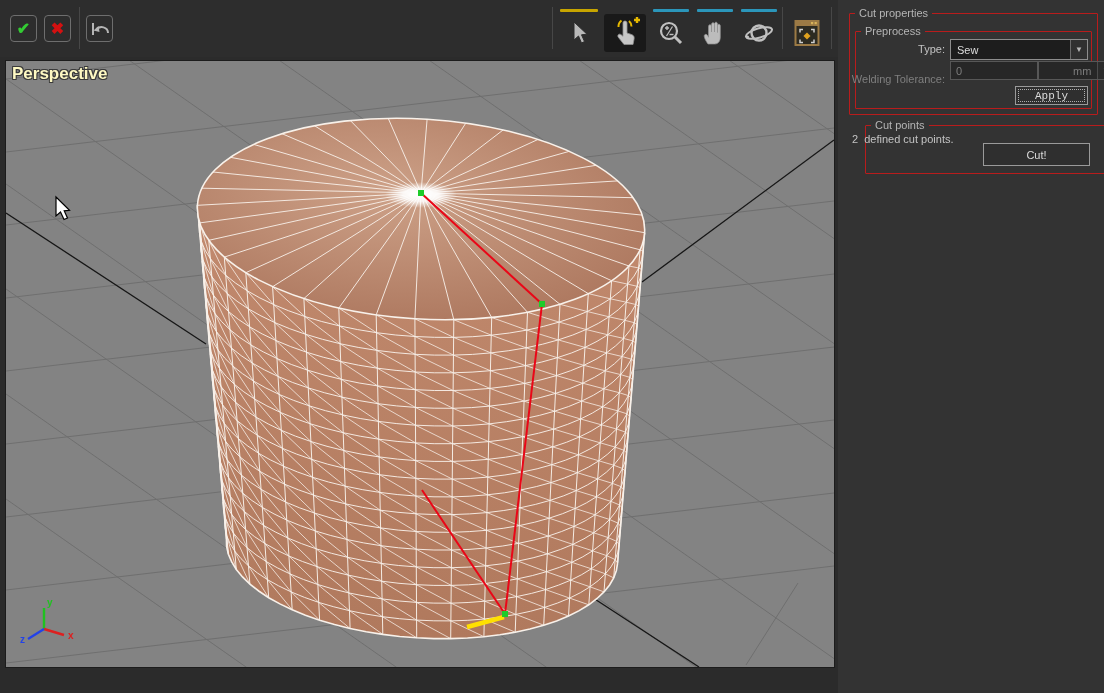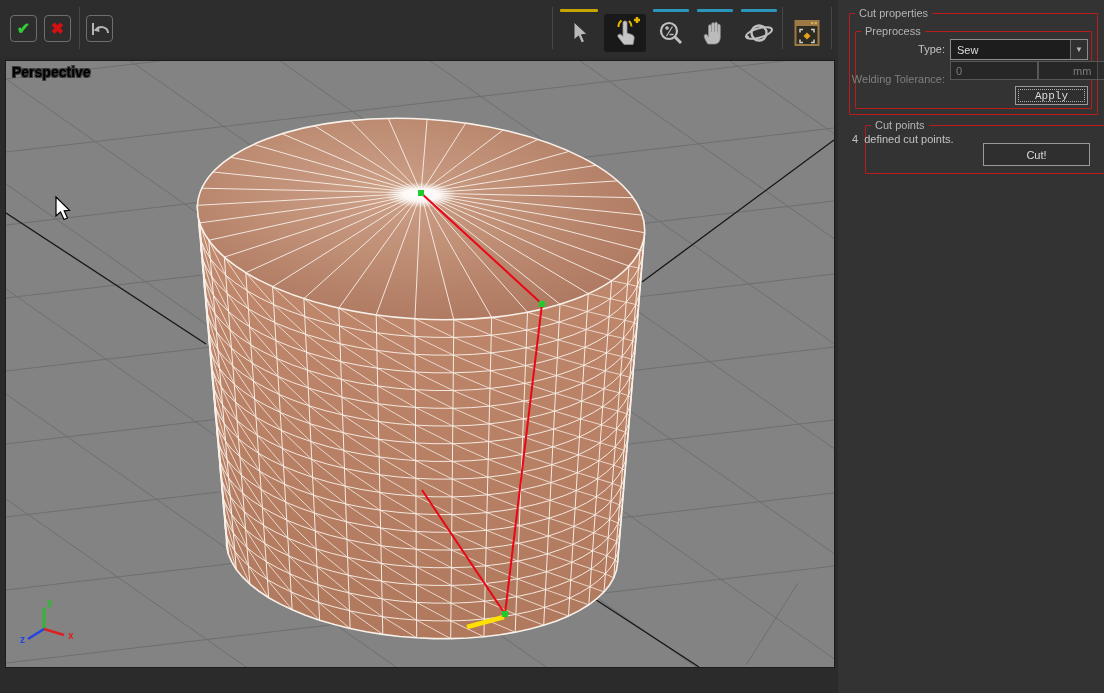--- a/index.html
+++ b/index.html
@@ -8,21 +8,21 @@
   
   #toolbar{left:0;top:0;width:838px;height:57px;background:#2d2d2d;}
   .tbtn{position:absolute;top:15px;width:25px;height:25px;border:1px solid #6e6e6e;border-radius:4px;
     background:#2d2d2d;display:flex;align-items:center;justify-content:center;font-size:16px;font-weight:bold;cursor:default;}
   .vsep{position:absolute;top:7px;width:1px;height:42px;background:#474747;}
   .tool{position:absolute;top:14px;width:42px;height:38px;display:flex;align-items:center;justify-content:center;border-radius:3px;}
   .tool.active{background:#191919;}
   .toolline{position:absolute;top:9px;height:3px;border-radius:1px;}
   
   #viewport{left:5px;top:60px;width:828px;height:606px;background:#838383;border:1px solid #1c1c1c;box-sizing:content-box;}
-  #vplabel{left:6px;top:3px;font-size:14px;font-weight:bold;color:#000000;
+  #vplabel{left:6px;top:3px;font-size:17px;font-weight:bold;color:#fef9c3;
     text-shadow:1px 1px 0 #3a3a3a,-1px -1px 0 #3a3a3a,1px -1px 0 #3a3a3a,-1px 1px 0 #3a3a3a;}
   
   #panel{left:838px;top:0;width:266px;height:693px;background:#333333;font-size:11px;color:#bdbdbd;}
   .groupbox{position:absolute;border:1px solid #b91c1c;border-radius:1px;}
   .grouplabel{position:absolute;top:-7px;left:5px;background:#333333;padding:0 4px;color:#b5b5b5;white-space:nowrap;}
   .rowlabel{position:absolute;text-align:right;color:#c3c3c3;}
   .rowlabel.disabled{color:#7f7f7f;}
   .combo{position:absolute;background:#1d1d1d;border:1px solid #8d8d8d;color:#dcdcdc;display:flex;align-items:center;}
   .combo .val{flex:1;padding-left:6px;}
   .combo .arrowbox{width:16px;align-self:stretch;border-left:1px solid #6a6a6a;background:#303030;
@@ -604,15 +604,15 @@
   <div class="combo disabled" style="left:200px;top:61px;width:47px;height:17px;">
     <span class="val">mm</span>
     <span class="arrowbox">▼</span>
   </div>
 
   <div class="pbtn focusdots" style="left:177px;top:86px;width:71px;height:17px;font-family:Liberation Mono, monospace;">Apply</div>
 
   <div class="groupbox" style="left:11px;top:125px;width:241px;height:47px;margin-left:16px;">
     <span class="grouplabel">Cut points</span>
   </div>
-  <div class="cutpointstext" style="left:14px;top:133px;">4  defined cut points.</div>
+  <div class="cutpointstext" style="left:14px;top:133px;">2  defined cut points.</div>
   <div class="pbtn" style="left:145px;top:143px;width:105px;height:21px;text-align:center;">Cut!</div>
 </div>
 
 </body></html>

